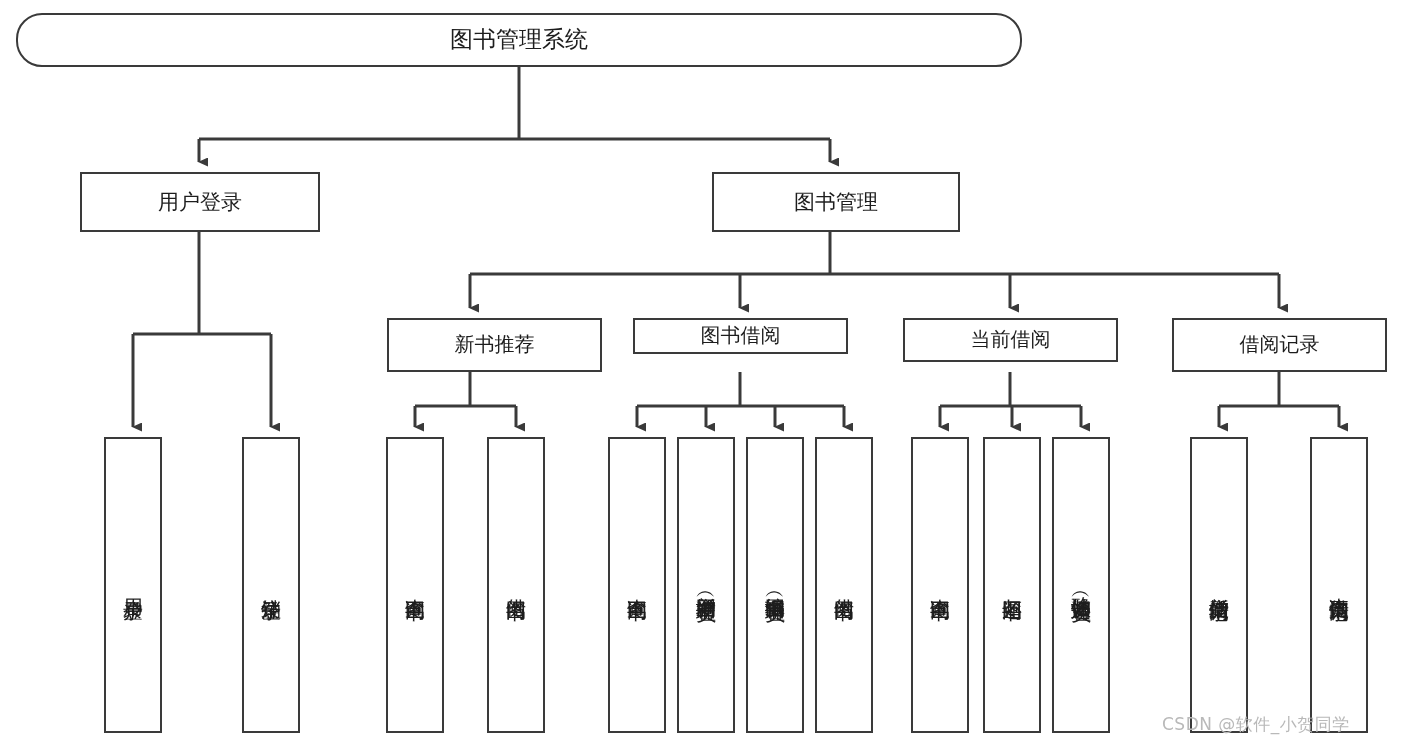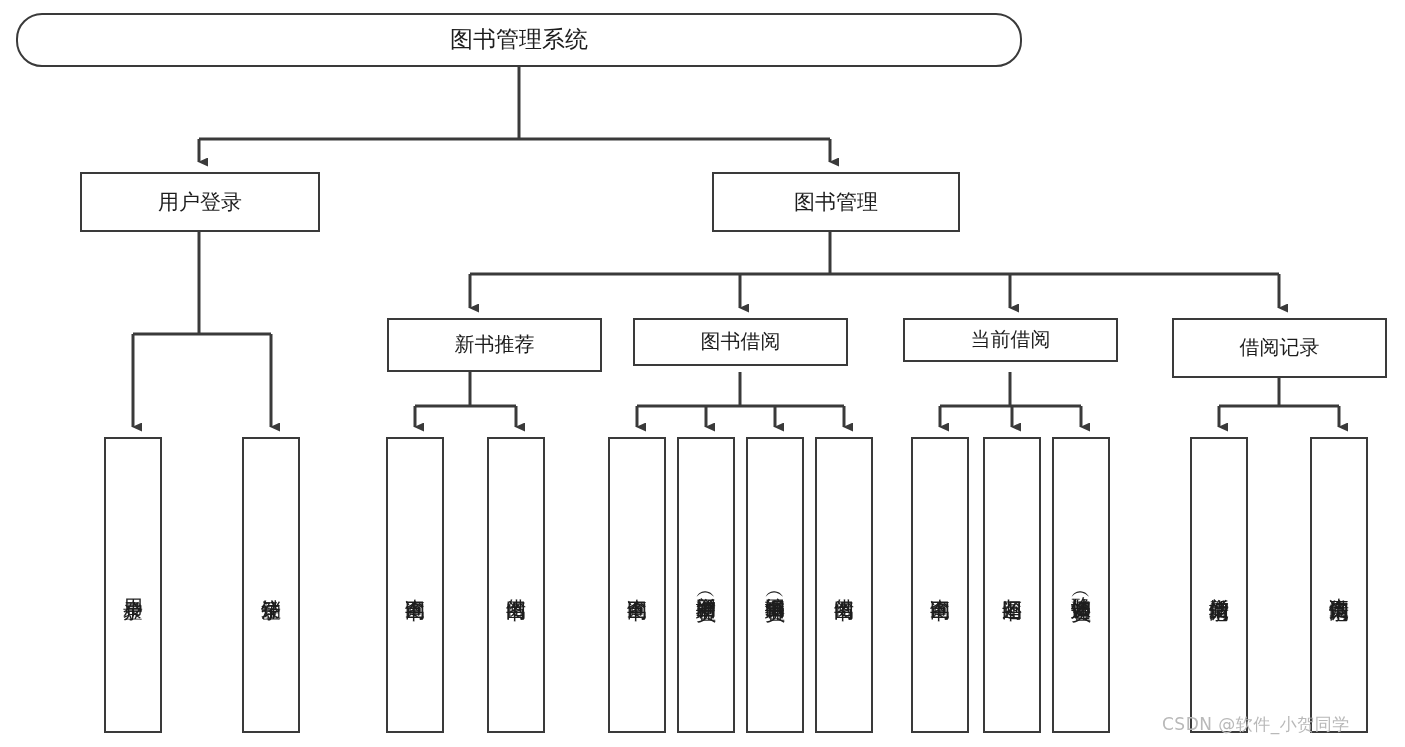--- a/index.html
+++ b/index.html
@@ -124,27 +124,27 @@
   <div class="node level1" style="left:80px; top:172px; width:240px; height:60px;">
     <span class="node-label">用户登录</span>
   </div>
   <div class="node level1" style="left:712px; top:172px; width:248px; height:60px;">
     <span class="node-label">图书管理</span>
   </div>
 
   <div class="node level2" style="left:363px; top:318px; width:215px; height:54px;margin-left:24px;">
     <span class="node-label">新书推荐</span>
   </div>
-  <div class="node level2" style="left:633px; top:318px; width:215px; height:48px;">
+  <div class="node level2" style="left:633px; top:318px; width:215px; height:36px;">
     <span class="node-label">图书借阅</span>
   </div>
   <div class="node level2" style="left:903px; top:318px; width:215px; height:44px;">
     <span class="node-label">当前借阅</span>
   </div>
-  <div class="node level2" style="left:1172px; top:318px; width:215px; height:60px;">
+  <div class="node level2" style="left:1172px; top:318px; width:215px; height:54px;">
     <span class="node-label">借阅记录</span>
   </div>
 
   <div class="node leaf" style="left:104px; top:437px; width:58px; height:296px;">
     <span class="node-label">用户登录</span>
   </div>
   <div class="node leaf" style="left:242px; top:437px; width:58px; height:296px;">
     <span class="node-label">注销登录</span>
   </div>
   <div class="node leaf" style="left:386px; top:437px; width:58px; height:296px;">

